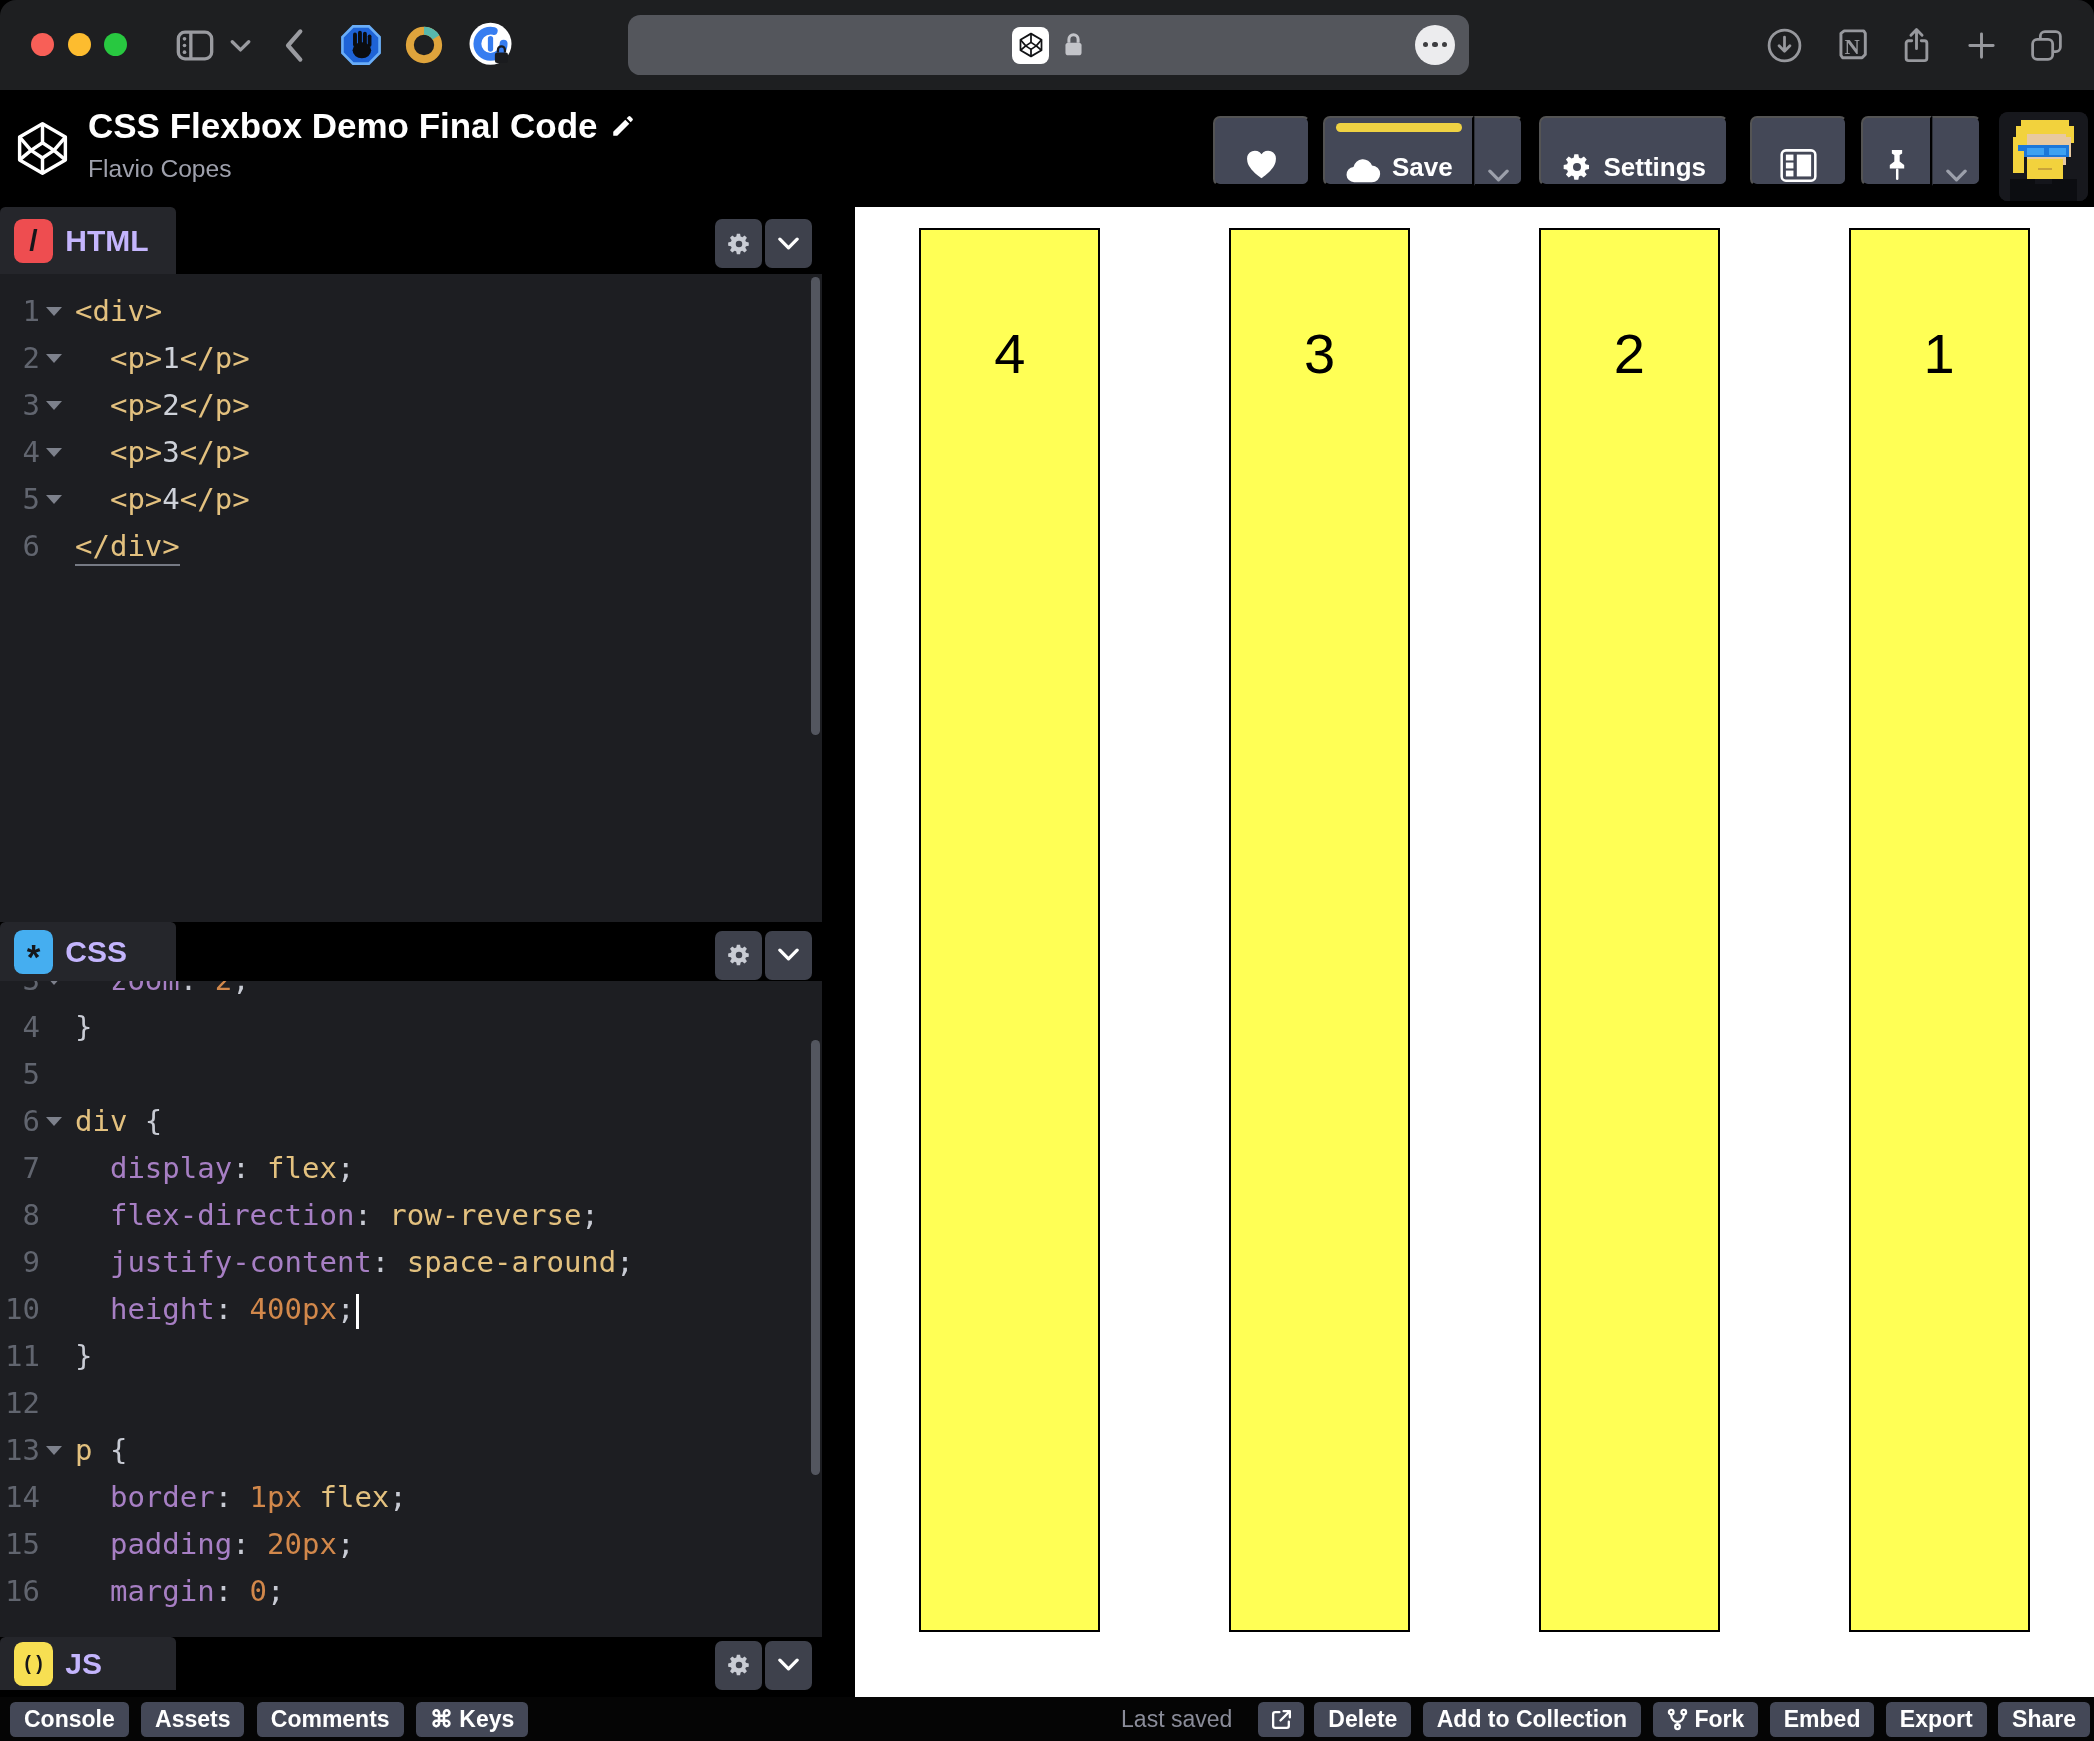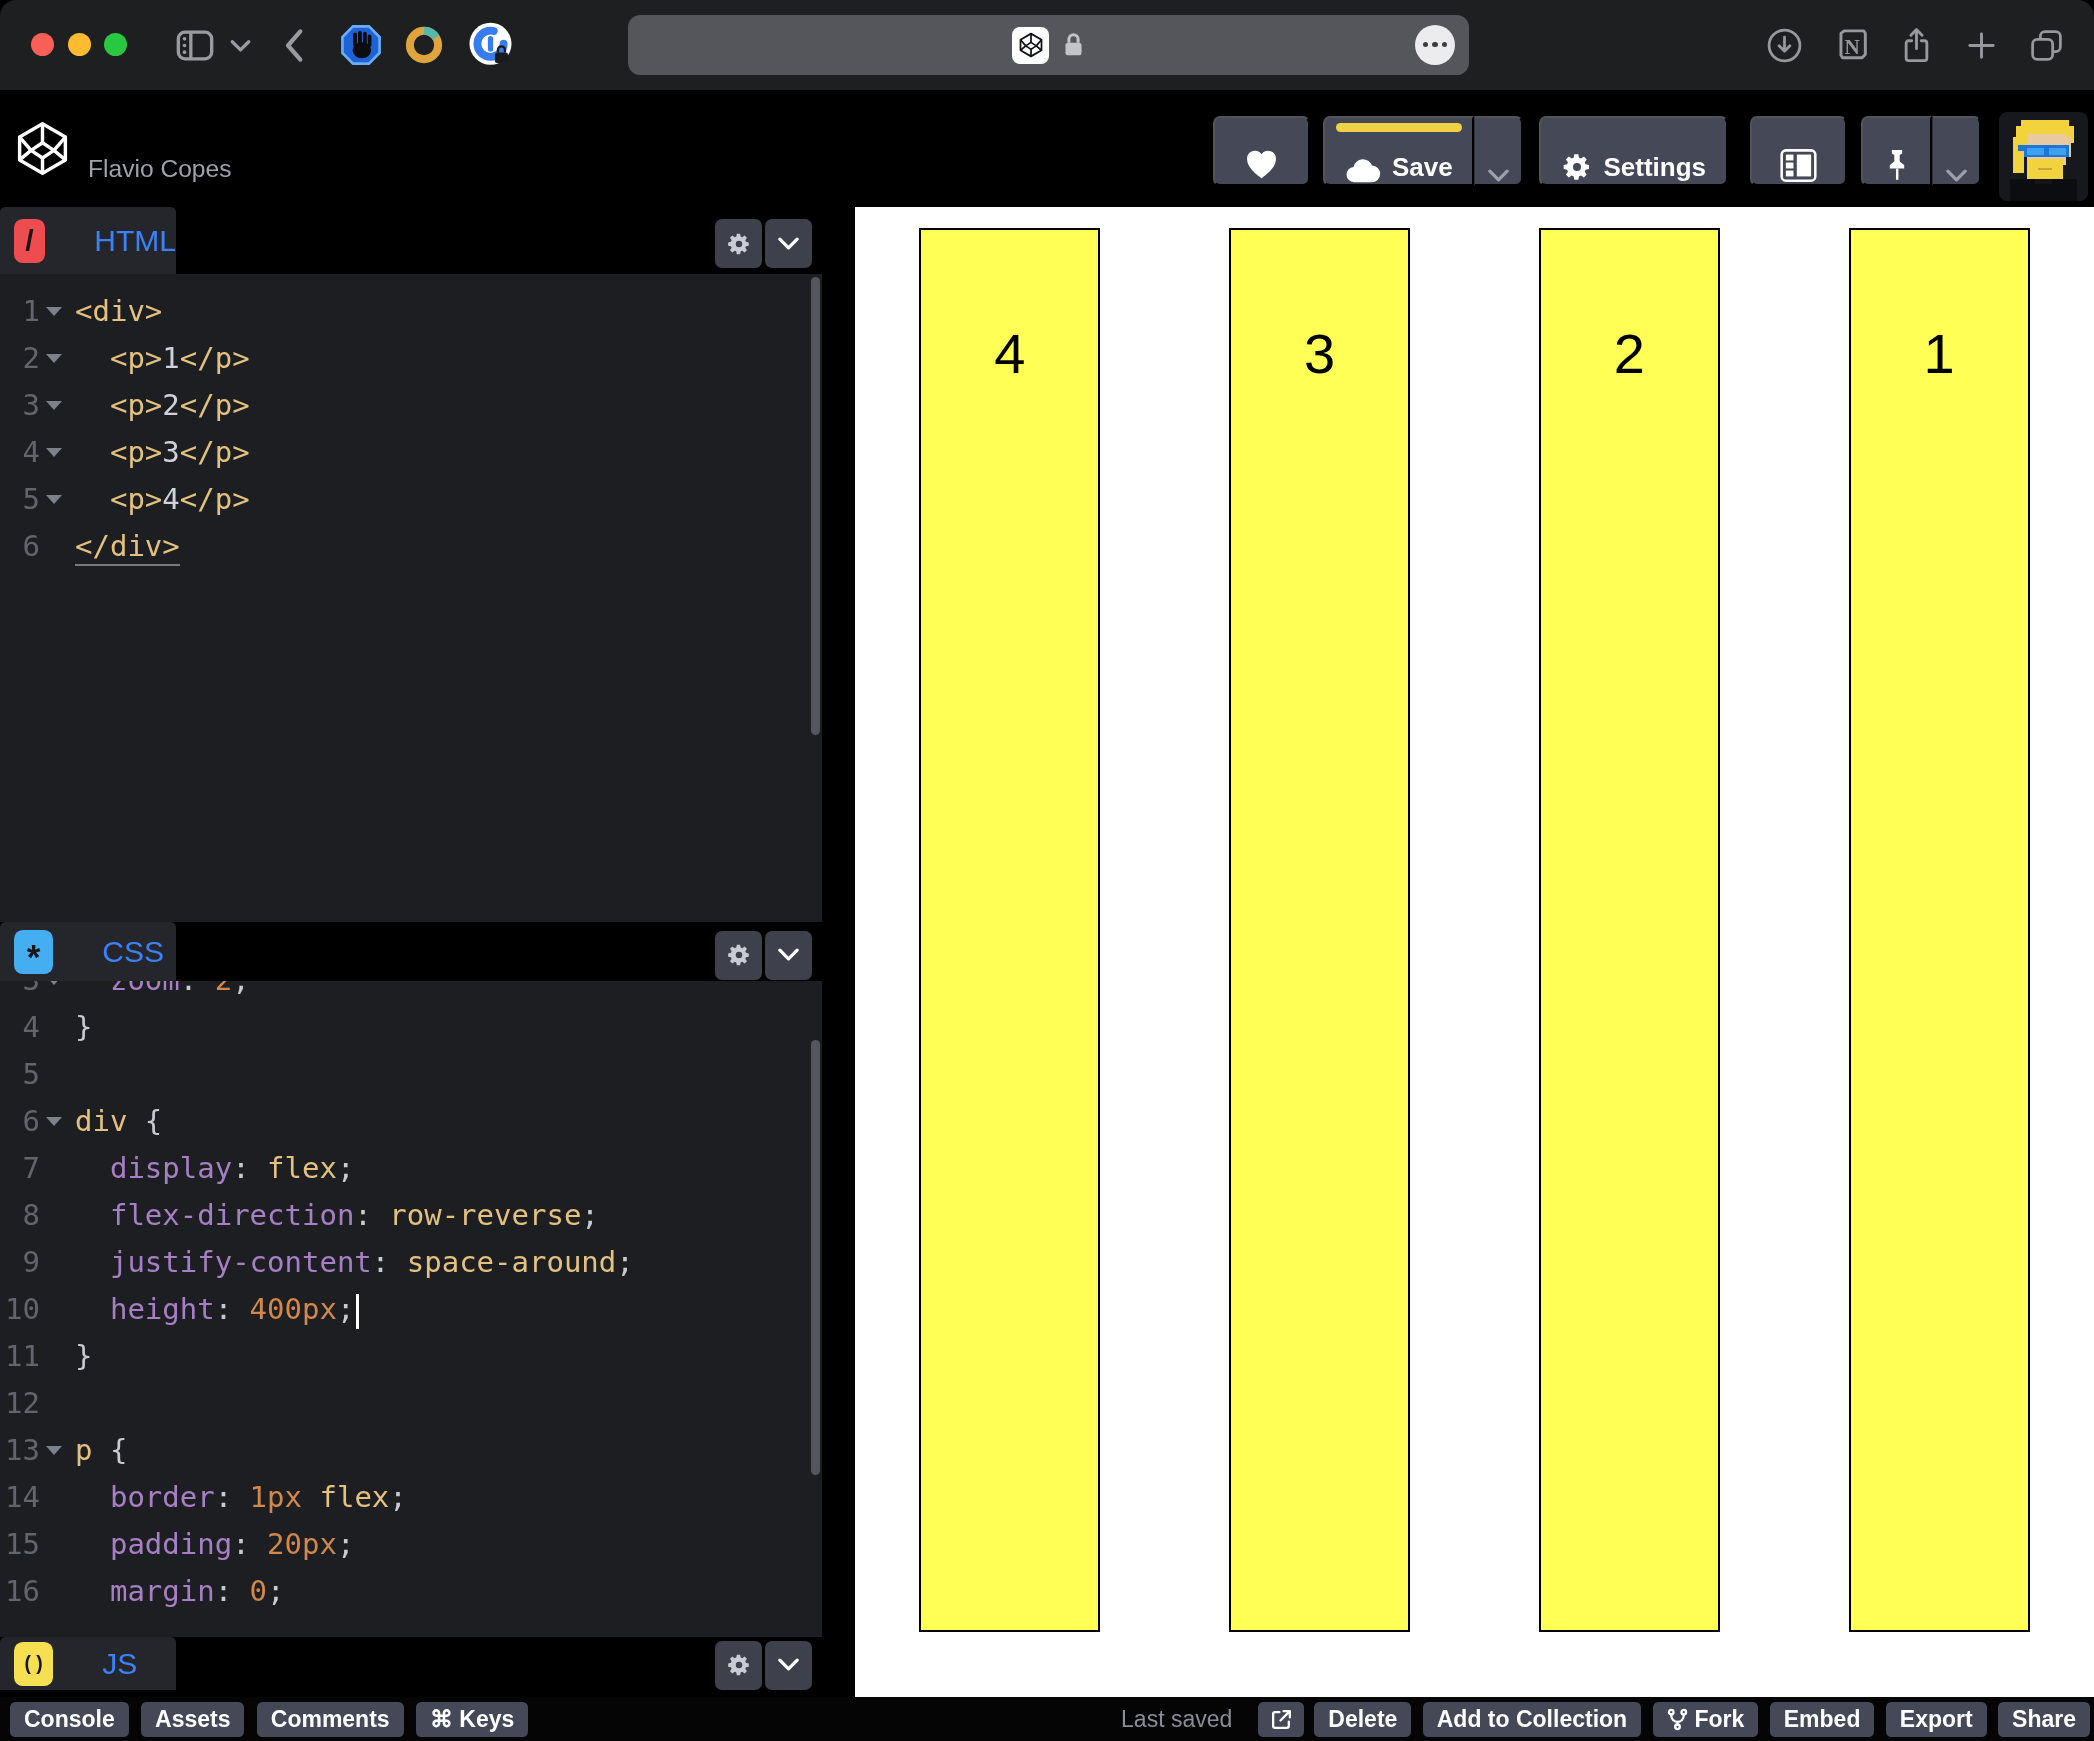--- a/index.html
+++ b/index.html
@@ -32,21 +32,21 @@
   .avatar{position:absolute;right:6.1px;top:22px;width:89px;height:89px;border-radius:8.8px;overflow:hidden;background:#17181d;}
 
   
   .workspace{position:absolute;left:0;top:207px;width:2094px;height:1490px;background:#000;}
   .editors{position:absolute;left:0;top:0;width:822px;height:1490px;}
   .ed-header{position:absolute;left:0;width:822px;background:#000;}
   .ed-tab{position:absolute;left:0;top:0;width:176px;height:100%;background:#25262b;border-radius:5.3px 5.3px 0 0;
           display:flex;align-items:center;gap:12.3px;padding-left:14px;box-sizing:border-box;}
   .ed-badge{width:39px;height:44px;border-radius:8.8px;display:flex;align-items:center;justify-content:center;
             font-weight:bold;color:#15161a;}
-  .ed-label{color:#3b82f6;font-size:30px;font-weight:normal;margin-left:37px;}
+  .ed-label{color:#c4b5fd;font-size:30px;font-weight:bold;}
   .ed-mini{position:absolute;top:12.3px;width:47px;height:49px;background:#3e414c;border-radius:7px;
            display:flex;align-items:center;justify-content:center;}
   .ed-mini.g{left:715px;} .ed-mini.c{left:765px;}
 
   .codearea{position:absolute;left:0;width:822px;background:#1d1e22;overflow:hidden;}
   .cl{display:flex;height:47px;}
   .cl.clip{margin-top:-23px;}
   .ln{width:40px;text-align:right;color:#61656f;font-family:"DejaVu Sans Mono",monospace;font-size:29px;line-height:47px;}
   .fold{width:28px;display:flex;align-items:center;justify-content:center;}
   .fold.on::after{content:"";width:0;height:0;border-left:8px solid transparent;border-right:8px solid transparent;border-top:9.7px solid #7d818c;}
@@ -191,20 +191,28 @@
   </div>
 
   <div class="cp-header">
     <span class="cp-logo">
       <svg width="61" height="61" viewBox="0 0 64 64" fill="none" stroke="#fff" stroke-width="3.6" stroke-linejoin="round">
           <path d="M32 6 L56 20 V44 L32 58 L8 44 V20 Z"></path>
           <path d="M32 26 L44 34 L32 42 L20 34 Z"></path>
           <path d="M32 6v20M32 42v16M8 20l12 14M8 44l12-10M56 20l-12 14M56 44l-12-10"></path>
         </svg>
     </span>
+    <div class="pen-title">
+      <span>CSS Flexbox Demo Final Code</span>
+      <span>
+        <svg width="26" height="26" viewBox="0 0 24 24" fill="#fff">
+            <path d="M3 17.3V21h3.7L17.8 9.9l-3.7-3.7L3 17.3zM15.4 4.9l3.7 3.7 1.6-1.6a1.3 1.3 0 000-1.9l-1.8-1.8a1.3 1.3 0 00-1.9 0l-1.6 1.6z"></path>
+          </svg>
+      </span>
+    </div>
     <div class="pen-author">Flavio Copes</div>
 
     <button class="hbtn" style="left:1213px;width:97px;">
       <svg width="39" height="35" viewBox="0 0 24 22" fill="#fff">
           <path d="M12 21s-9-5.8-9-11.6A4.9 4.9 0 0112 6a4.9 4.9 0 019 3.4C21 15.2 12 21 12 21z" transform="translate(0,-2)"></path>
         </svg>
     </button>
     <button class="hbtn seg-l" style="left:1323px;width:151px;">
       <span class="save-strip"></span>
       <svg width="37" height="26" viewBox="0 0 24 17" fill="#fff">

